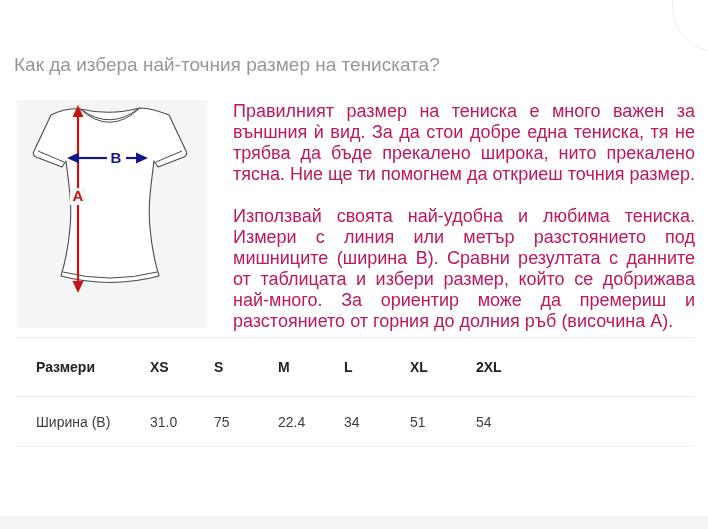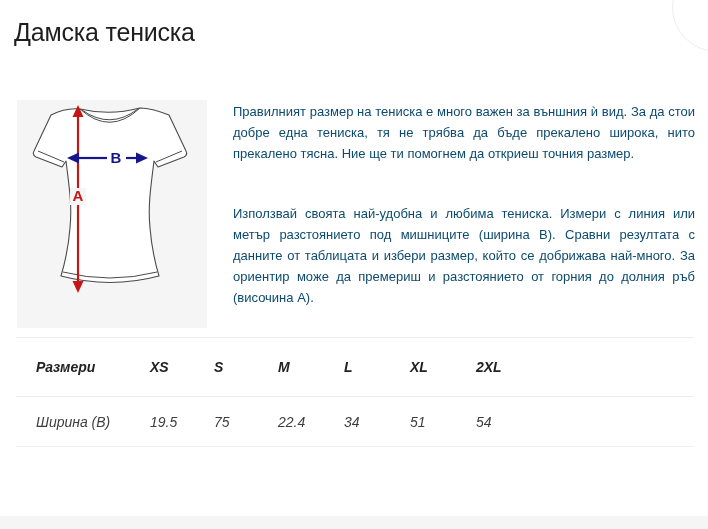--- a/index.html
+++ b/index.html
@@ -13,48 +13,48 @@
   .page-title { position:absolute; left:14px; top:18px; font-size:25px; font-weight:500;
                 color:#1e1e1e; letter-spacing:-0.2px; }
   .page-subtitle { position:absolute; left:14px; top:54px; font-size:19px; font-weight:400;
                    color:#979797; }
 
   .diagram { position:absolute; left:17px; top:100px; width:190px; height:228px;
              background:#f5f5f5; }
   .diagram svg { display:block; }
 
   .intro { position:absolute; left:233px; top:101px; width:462px;
-           font-size:13px; line-height:21px; color:#0c4a6e; text-align:justify; }
-  .intro p + p { margin-top:39px; }
+           font-size:18px; line-height:21px; color:#be185d; text-align:justify; }
+  .intro p + p { margin-top:21px; }
 
   table.size-table { position:absolute; left:16px; top:337px; width:678px;
                      border-collapse:collapse; table-layout:fixed;
                      font-size:14px; color:#3d3d3d;
-                     border-top:1px solid #ededed;font-style:italic; }
+                     border-top:1px solid #ededed; }
   .size-table col.c-label { width:134px; }
   .size-table col.c-xs, .size-table col.c-s { width:64px; }
   .size-table col.c-m, .size-table col.c-l, .size-table col.c-xl { width:66px; }
   .size-table th, .size-table td { text-align:left; font-weight:400; vertical-align:middle; }
   .size-table thead th { font-weight:700; color:#222; height:59px;
                          border-bottom:1px solid #ededed; }
   .size-table tbody th { font-weight:400;margin-top:24px; }
   .size-table tbody tr { height:50px; border-bottom:1px solid #f0f0f0; }
   .size-table .first { padding-left:20px; }
 
   .footer-band { position:absolute; left:0; top:516px; width:708px; height:13px;
                  background:#f5f5f5; }
 </style>
 </head>
 <body>
 
 <div class="page">
 
   <div class="decor-arc"></div>
 
-  <h1 class="page-title">Дамска тениска</h1>
+  <h2 class="page-subtitle">Как да избера най-точния размер на тениската?</h2>
 
   <div class="diagram">
     <svg width="190" height="228" viewBox="0 0 190 228">
 
       <g fill="#ffffff" stroke="#4a4a4a" stroke-width="1.1" stroke-linejoin="round">
         <path d="M34,15 C44,10 54,8 63,9 Q93,16 123,8 C132,8 142,11 152,15
                  L169,51 Q171,55 167,57 L141,67 L137,61
                  C133,92 131,108 133,128 C135,152 139,166 142,176
                  Q93,189 44,176 C47,166 51,152 53,128 C55,108 53,92 49,61
                  L45,67 L19,57 Q15,55 17,51 Z"></path>
@@ -107,21 +107,21 @@
         <th>S</th>
         <th>M</th>
         <th>L</th>
         <th>XL</th>
         <th>2XL</th>
       </tr>
     </thead>
     <tbody>
       <tr>
         <th class="first">Ширина (B)</th>
-        <td>19.5</td>
+        <td>31.0</td>
         <td>75</td>
         <td>22.4</td>
         <td>34</td>
         <td>51</td>
         <td>54</td>
       </tr>
     </tbody>
   </table>
 
   <div class="footer-band"></div>

